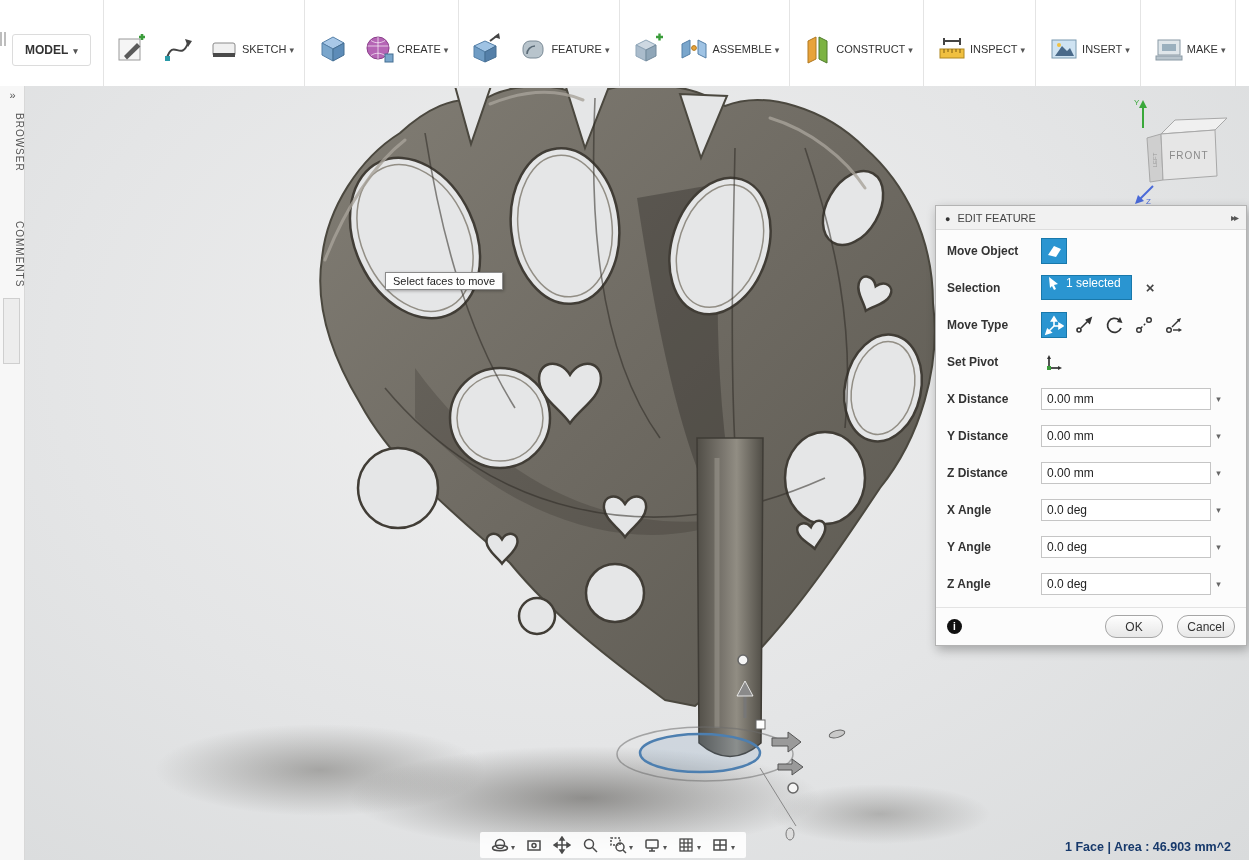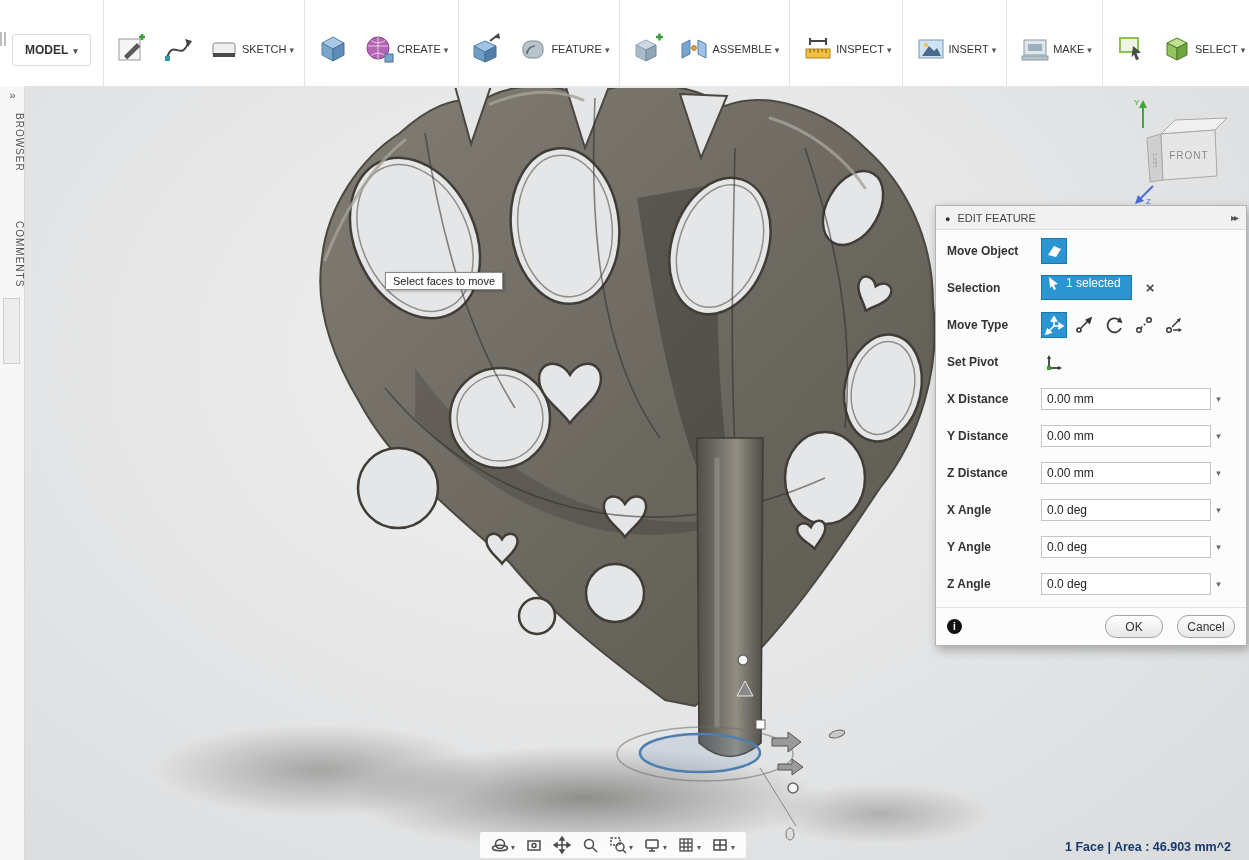--- a/index.html
+++ b/index.html
@@ -218,20 +218,34 @@
             <circle cx="17" cy="16" r="2.4" fill="#e8a33a" stroke="#b07820"></circle>
           </svg>
       </div>
     </div>
     <div class="tb-label">
       <span>ASSEMBLE</span>
       <span class="caret"></span>
     </div>
   </div>
 
+  <div class="tb-group">
+    <div class="tb-icons">
+      <div class="tb-icon">
+        <svg width="34" height="34">
+            <polygon points="7,9 15,5 15,27 7,31" fill="#e8a33a" stroke="#b07820"></polygon>
+            <polygon points="18,5 26,9 26,31 18,27" fill="#7cb342" stroke="#4e7a2a"></polygon>
+          </svg>
+      </div>
+    </div>
+    <div class="tb-label">
+      <span>CONSTRUCT</span>
+      <span class="caret"></span>
+    </div>
+  </div>
 
   <div class="tb-group">
     <div class="tb-icons">
       <div class="tb-icon">
         <svg width="34" height="34">
             <path d="M9 6 v7 M25 6 v7 M9 9 h16" stroke="#444" stroke-width="2" fill="none"></path>
             <rect x="5" y="17" width="24" height="9" fill="#f0c040" stroke="#b08820"></rect>
             <path d="M9 17 v4 M13 17 v3 M17 17 v4 M21 17 v3 M25 17 v4" stroke="#7a5a10"></path>
           </svg>
       </div>

